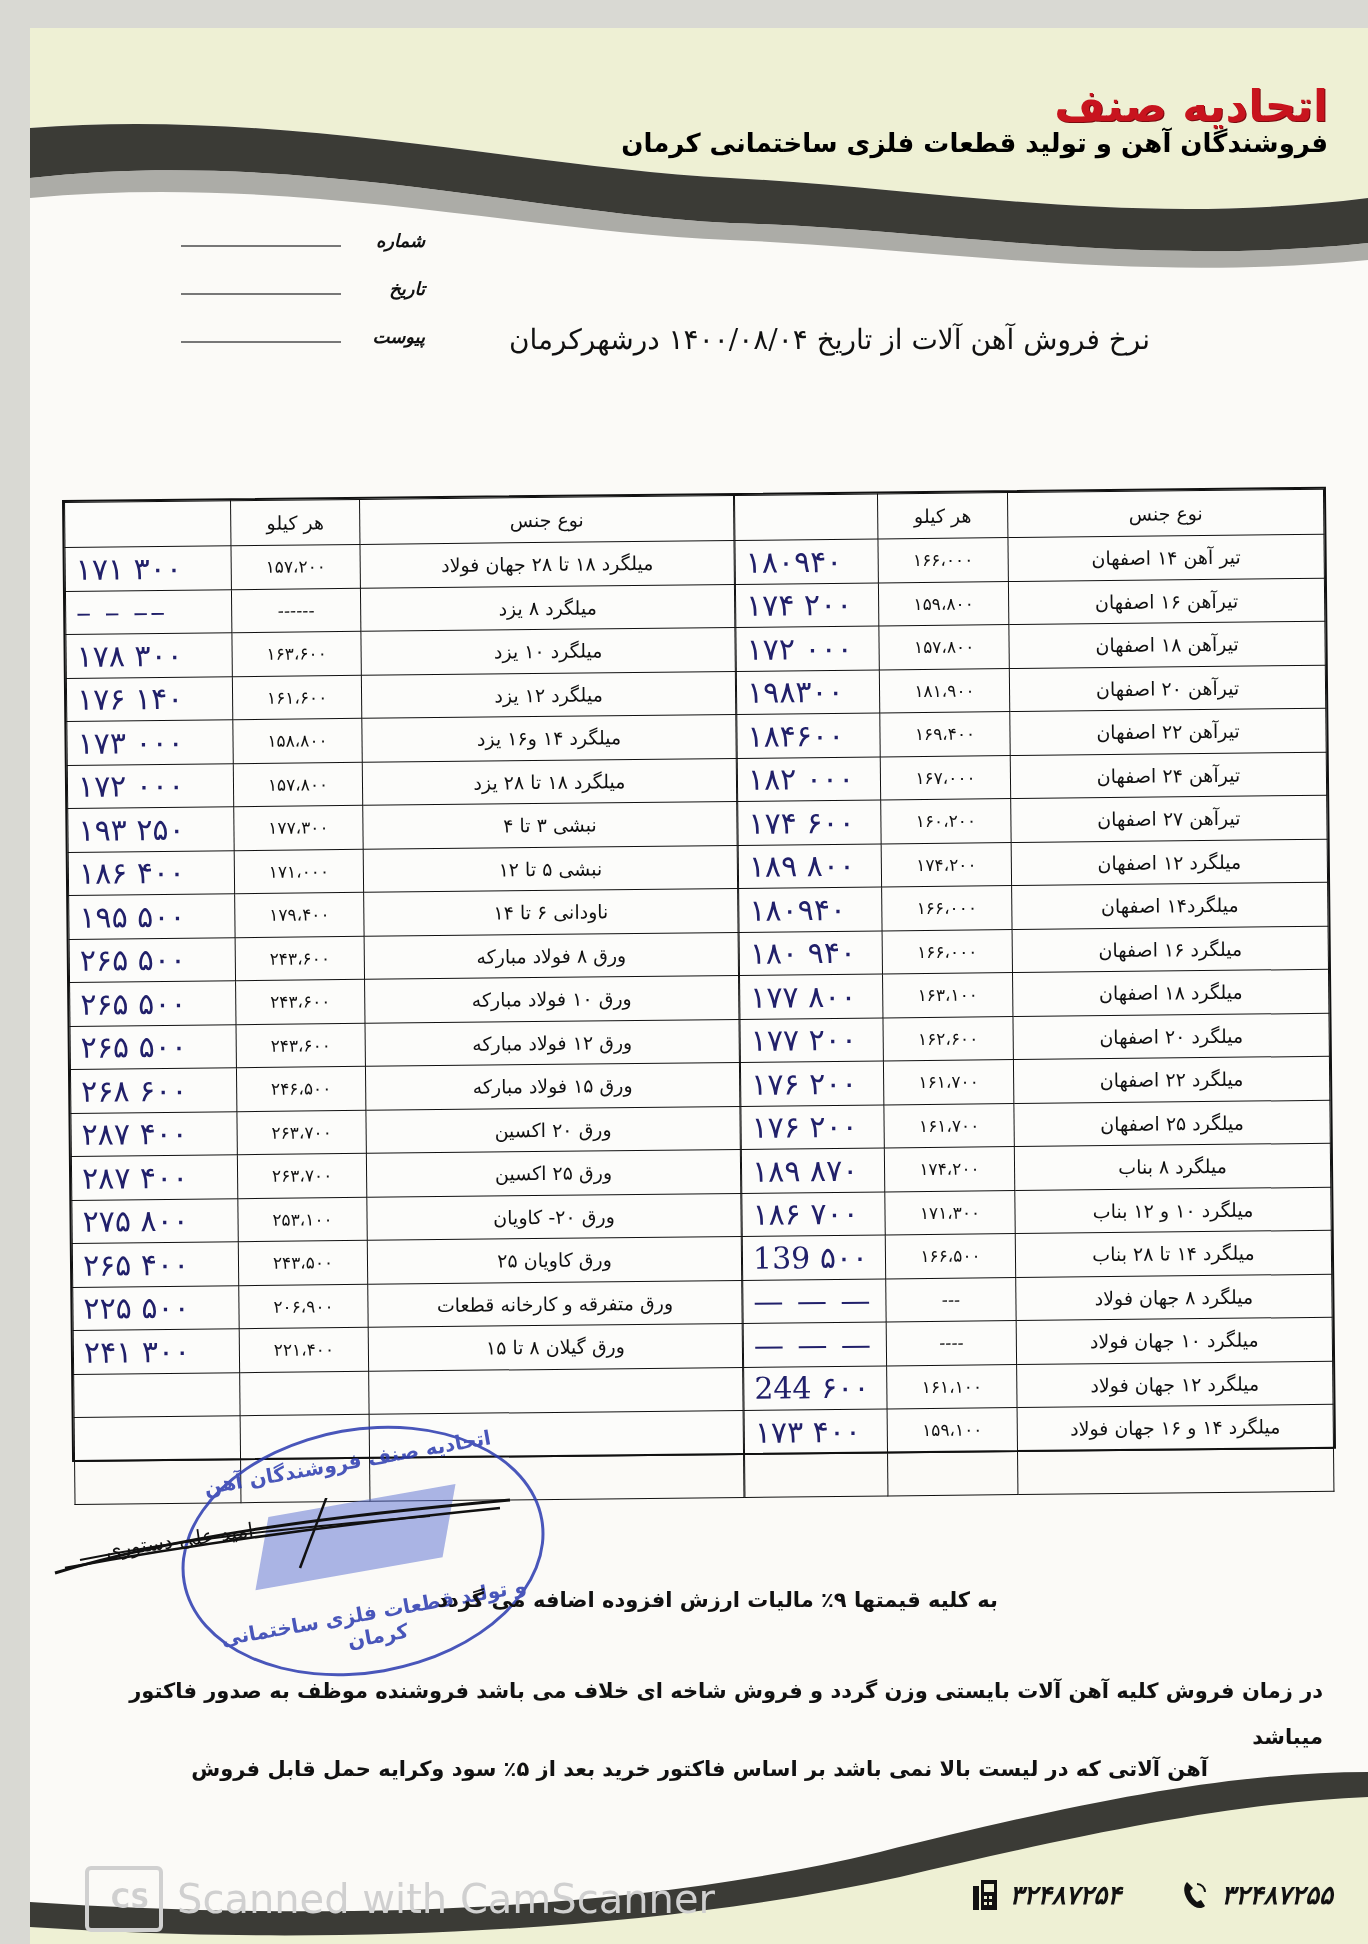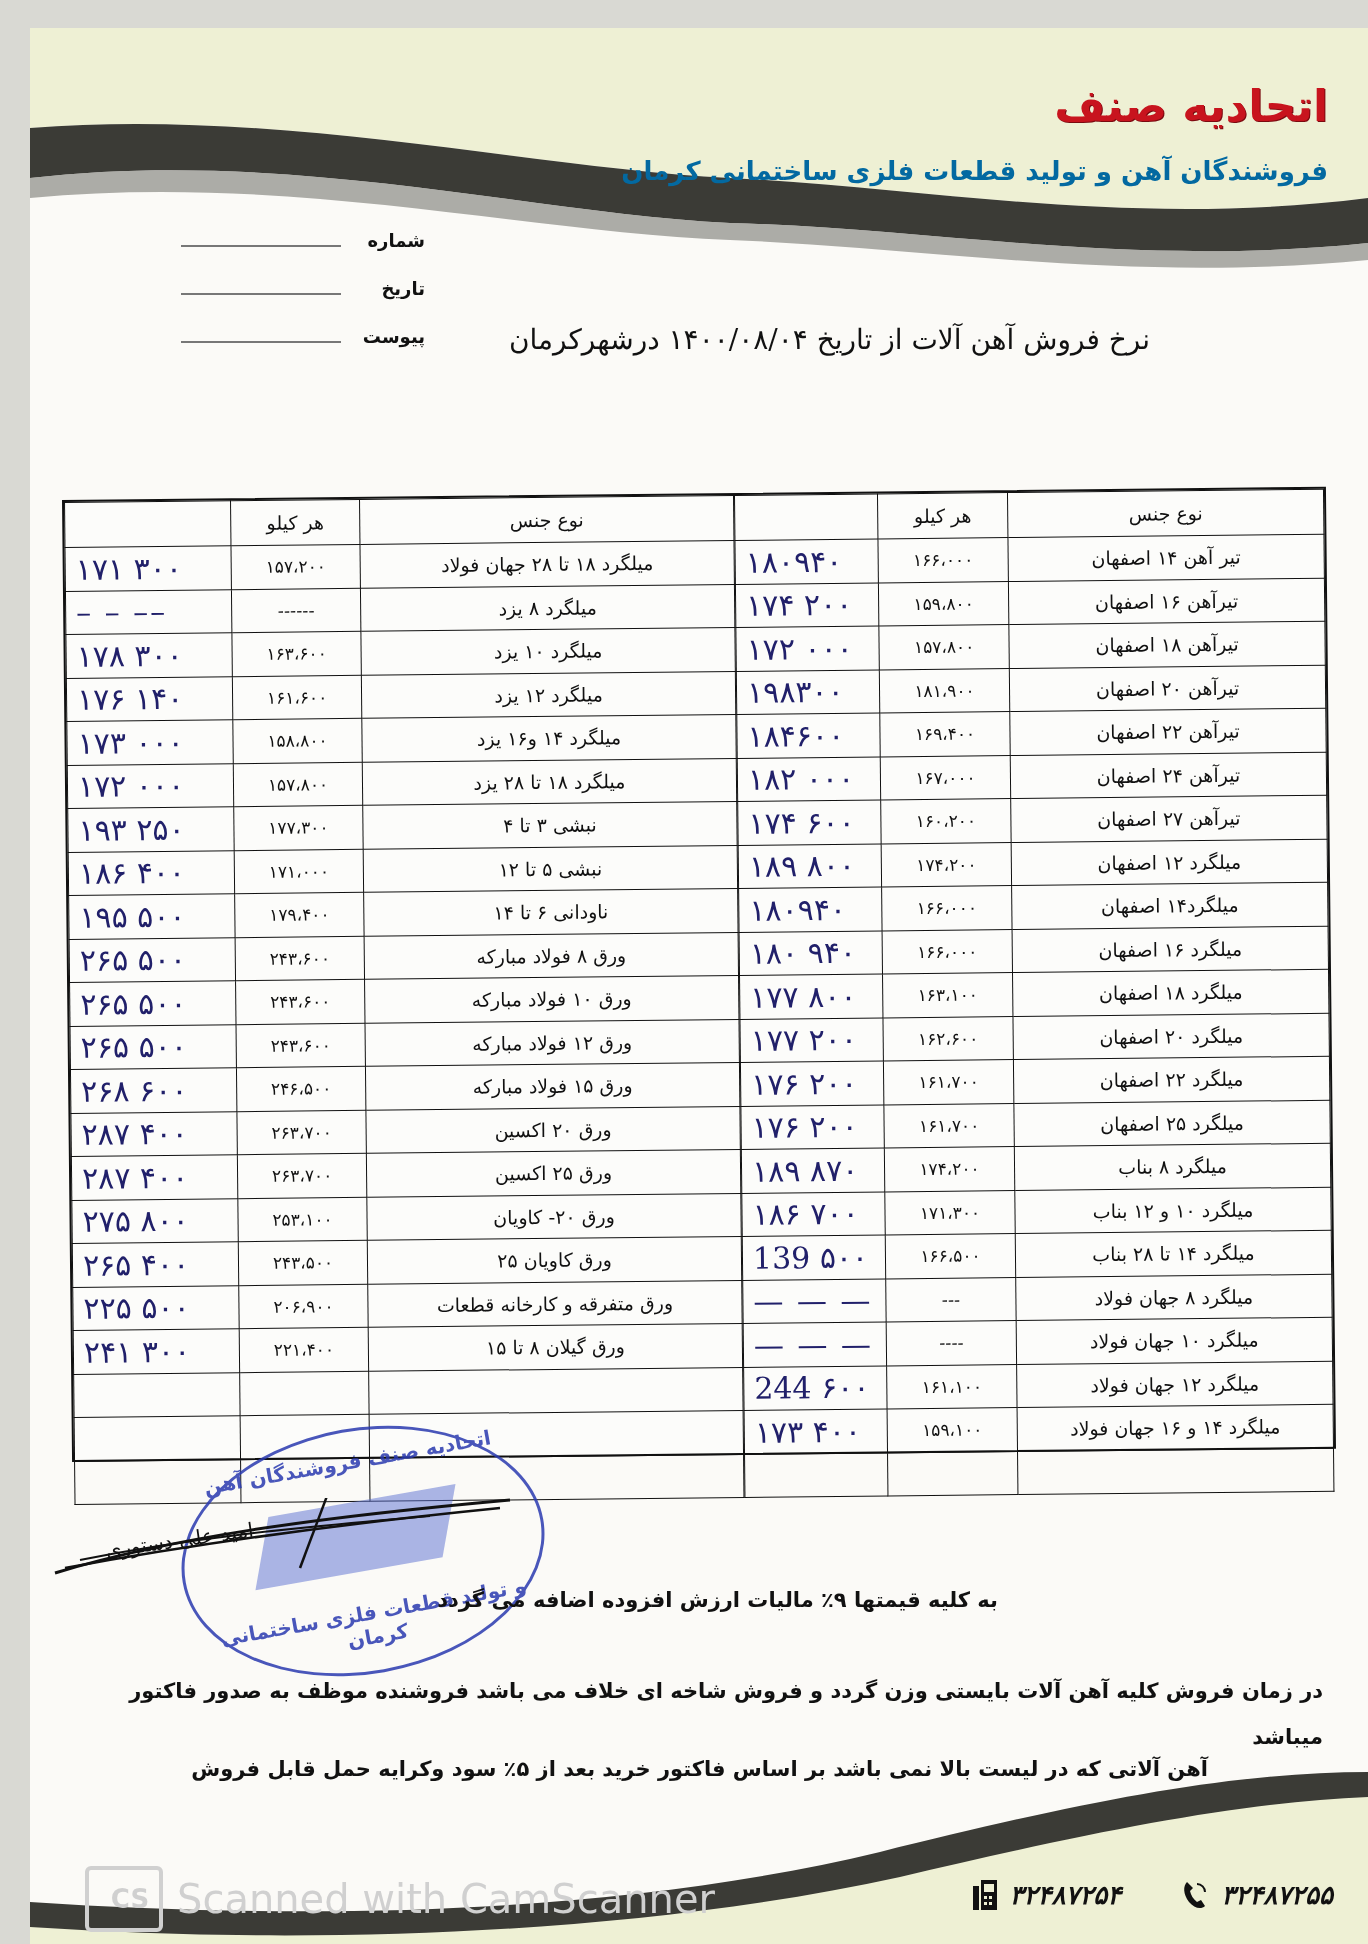--- a/index.html
+++ b/index.html
@@ -1,23 +1,23 @@
 <!DOCTYPE html>
 <html><head>
 <meta charset="utf-8">
 <style>
   html,body{margin:0;padding:0;}
   body{width:1368px;height:1944px;position:relative;overflow:hidden;background:#d9d9d3;font-family:"DejaVu Sans",sans-serif;}
   .sheet{position:absolute;left:30px;top:0;width:1338px;height:1944px;background:#fbfaf7;overflow:hidden;margin-top:28px;}
   .band-top{position:absolute;left:0;top:0;width:100%;height:260px;}
   .band-bottom{position:absolute;left:0;bottom:0;width:100%;height:200px;}
   .org-title{position:absolute;right:40px;top:52px;font-size:44px;font-weight:bold;color:#c8141e;direction:rtl;text-shadow:1px 1px 0 #7a0a10;}
-  .org-sub{position:absolute;right:40px;top:128px;font-size:26px;font-weight:bold;color:#0369a1;direction:rtl;}
+  .org-sub{position:absolute;right:40px;top:100px;font-size:26px;font-weight:bold;color:#000000;direction:rtl;}
   .meta{position:absolute;left:95px;top:188px;width:300px;direction:rtl;}
-  .meta-row{display:flex;align-items:center;height:48px;gap:14px;}
+  .meta-row{display:flex;align-items:center;height:48px;gap:14px;font-style:italic;}
   .meta-label{font-size:18px;font-weight:bold;color:#111;width:70px;text-align:right;}
   .meta-line{width:160px;border-bottom:2px solid #777;height:2px;margin-top:10px;}
   .doc-title{position:absolute;left:300px;top:290px;width:820px;direction:rtl;text-align:right;font-family:"DejaVu Serif",serif;font-size:28px;line-height:44px;color:#111;}
   .tables{position:absolute;left:32px;top:472px;width:1260px;height:958px;display:flex;direction:ltr;border:2px solid #111;background:rgba(255,255,255,.4);transform:rotate(-0.6deg);transform-origin:left top;}
   table{border-collapse:collapse;height:100%;}
   td,th{border:1.6px solid #111;padding:0 6px;font-size:19px;text-align:center;white-space:nowrap;color:#111;}
   th{font-weight:normal;font-size:19px;height:44px;}
   td{height:42.5px;}
   .hand{font-family:"DejaVu Serif",serif;color:#21206a;font-size:30px;text-align:left;padding-left:10px;letter-spacing:2px;}
   .price{font-size:17px;}

